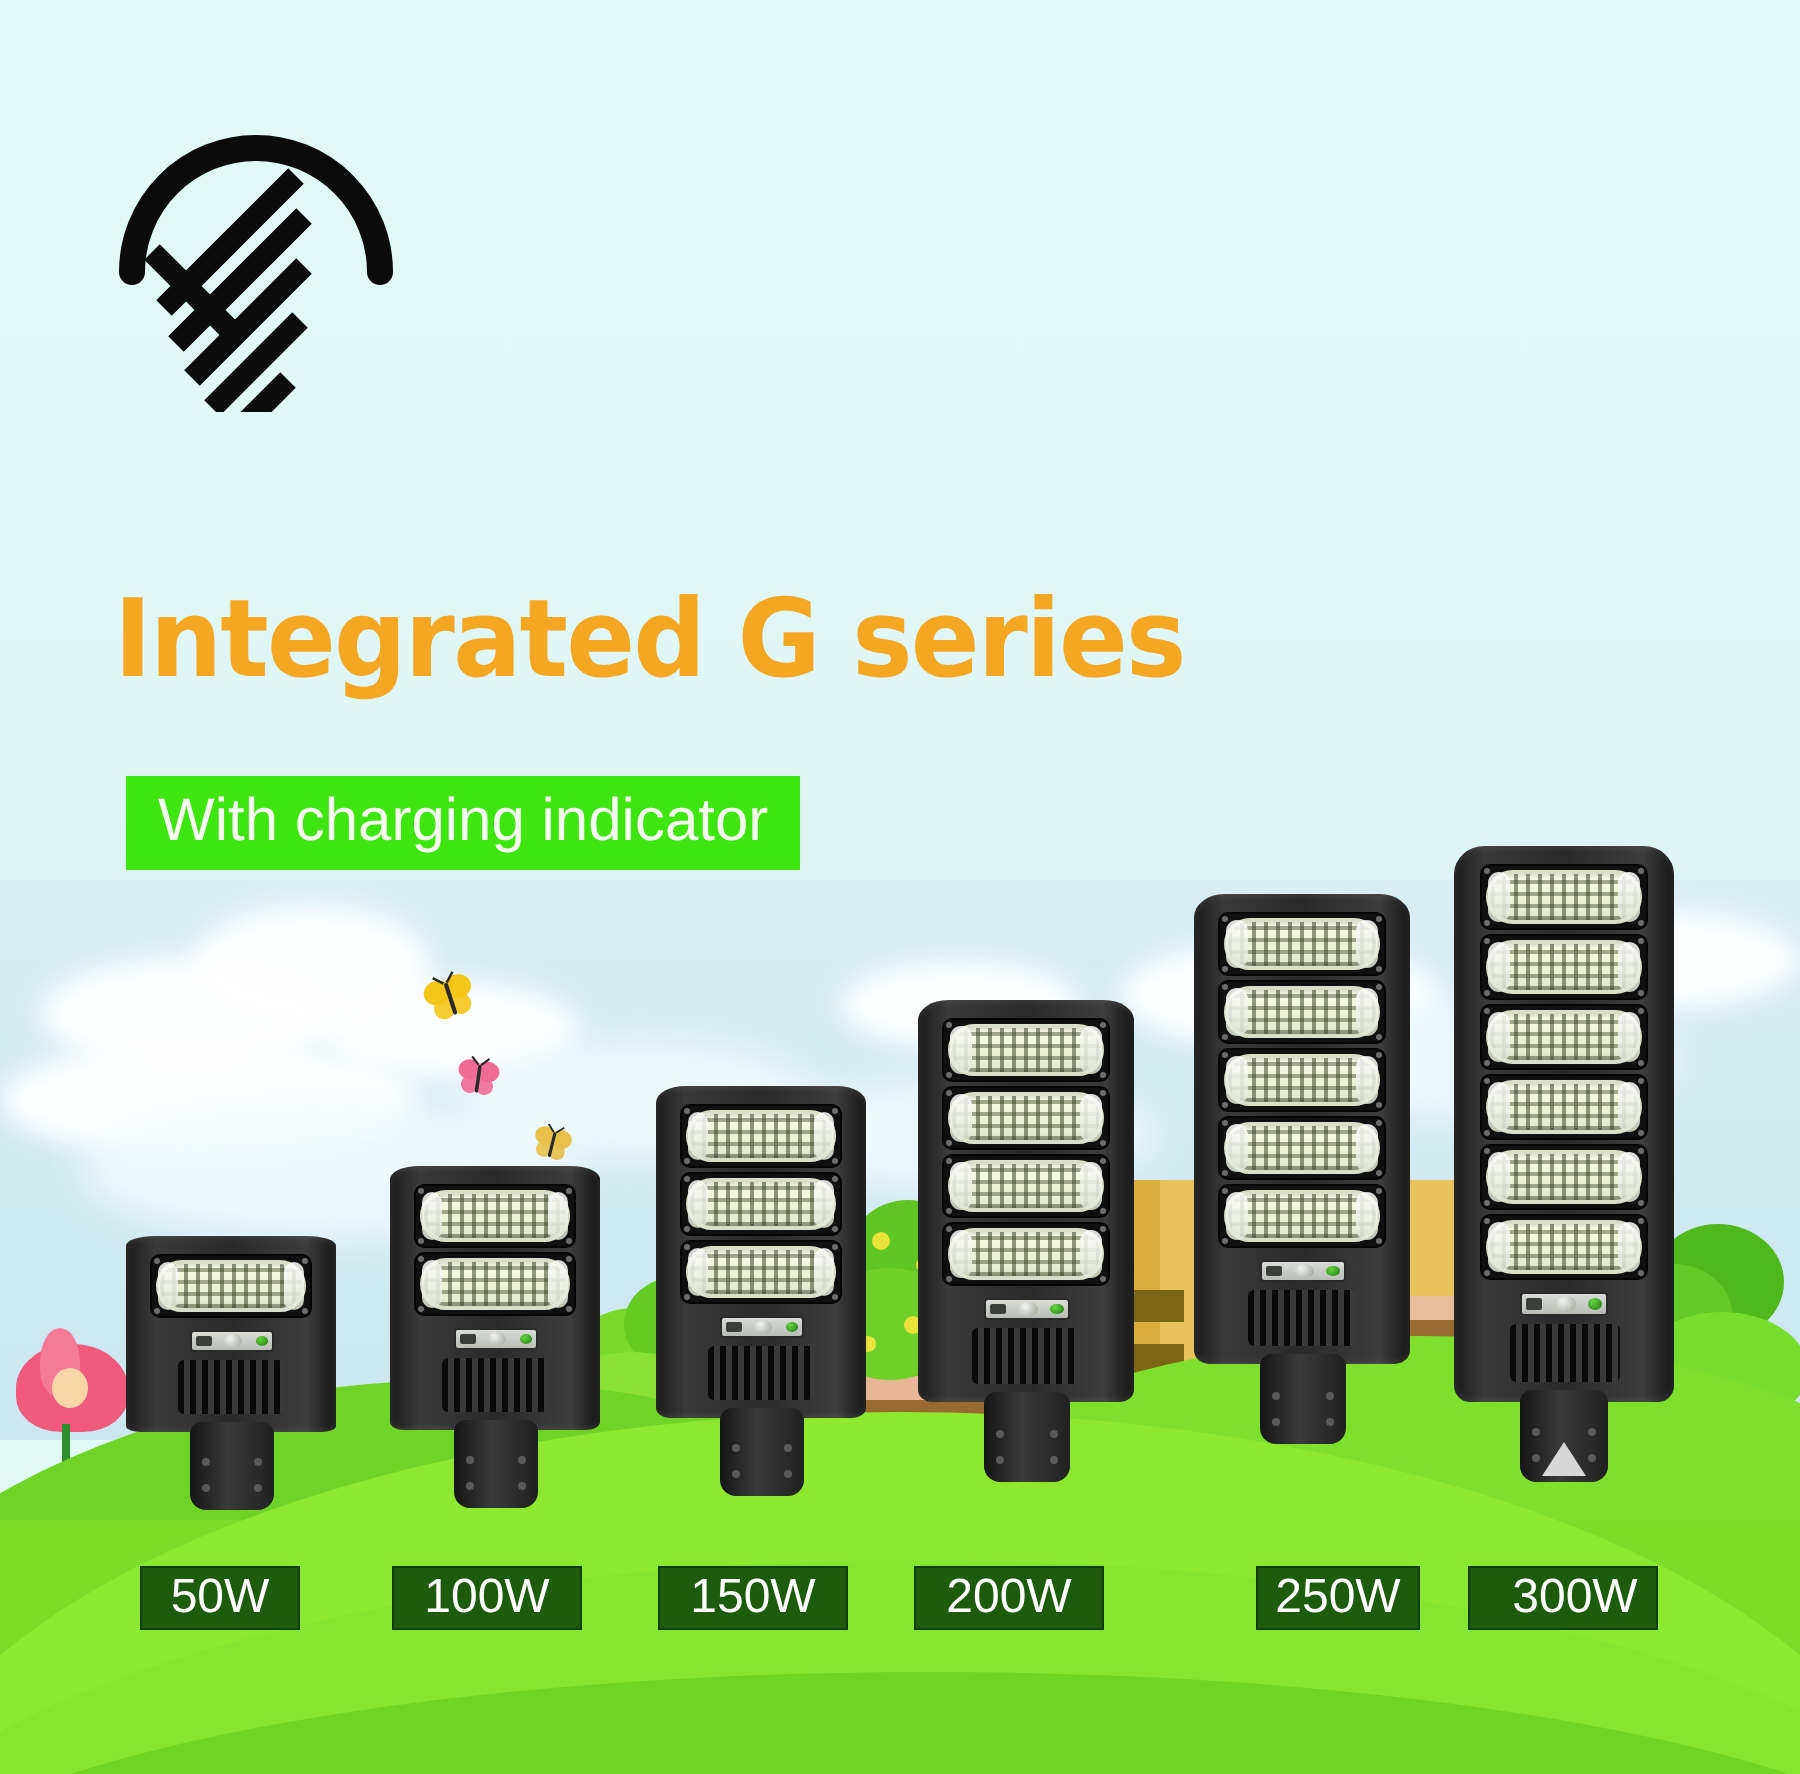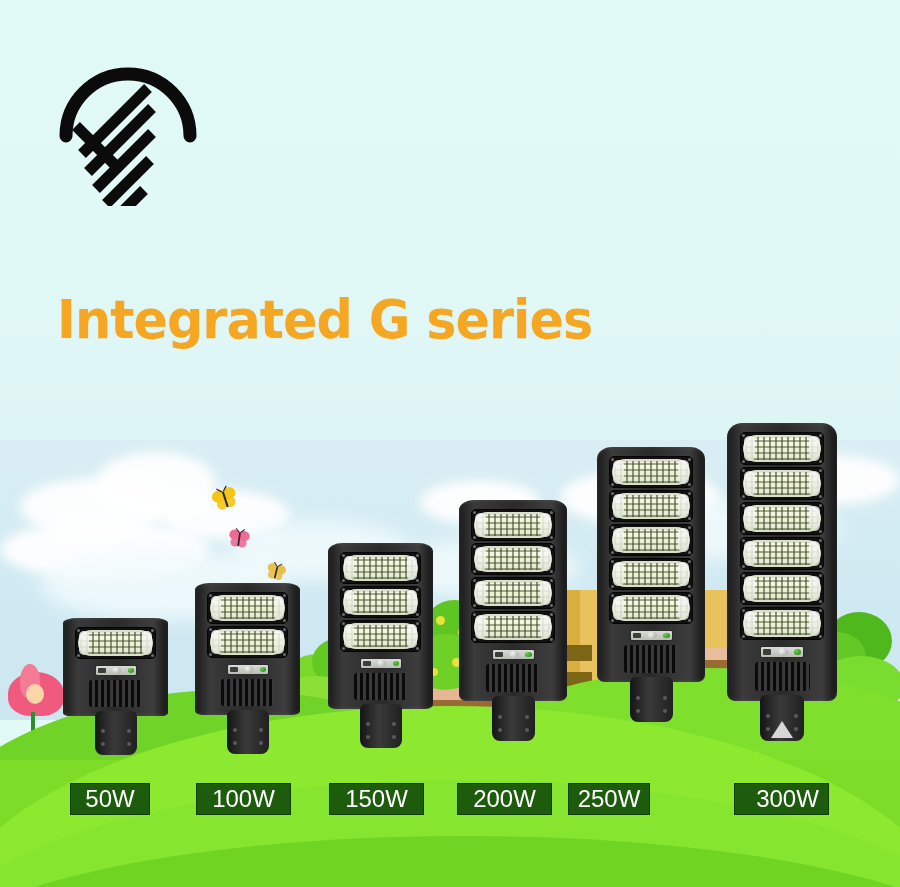--- a/index.html
+++ b/index.html
@@ -268,20 +268,23 @@
         <line x1="70" y1="190" x2="96" y2="164"></line>
       </g>
       <g stroke="#0b0b0b" stroke-width="9" stroke-linecap="butt">
         <line x1="76" y1="199" x2="92" y2="183"></line>
       </g>
       <rect x="86" y="196" width="10" height="10" fill="#0b0b0b" transform="rotate(45 91 201)"></rect>
     </svg>
   </div>
 
   <div class="headline">Integrated G series</div>
+  <div class="banner">
+    <span>With charging indicator</span>
+  </div>
 
   <div id="lamps">
       <div class="lamp" style="left: 63px; top: 618px; width: 105px; height: 142px; z-index: 10;">
         <div class="lamp-body" style="height: 98px;"></div>
         <div class="panel-stack" style="left: 12px; top: 9px; width: 81px;">
           <div class="led-panel" style="height: 32px;">
             <div class="led-lens"></div>
       <div class="screw" style="left:1px;top:1px;"></div>
       <div class="screw" style="right:1px;top:1px;"></div>
       <div class="screw" style="left:1px;bottom:1px;"></div>
@@ -534,21 +537,21 @@
       </div>
       <div class="tag" style="left: 196px; top: 783px; width: 95px; z-index: 40;">
         <span>100W</span>
       </div>
       <div class="tag" style="left: 329px; top: 783px; width: 95px; z-index: 40;">
         <span>150W</span>
       </div>
       <div class="tag" style="left: 457px; top: 783px; width: 95px; z-index: 40;">
         <span>200W</span>
       </div>
-      <div class="tag" style="left: 568px; top: 783px; width: 82px; z-index: 40;">
+      <div class="tag" style="left: 628px; top: 783px; width: 82px; z-index: 40;">
         <span>250W</span>
       </div>
       <div class="tag" style="left: 734px; top: 783px; width: 95px; z-index: 40; padding-left: 12px;">
         <span>300W</span>
       </div>
     </div>
 
 </div>
 
 </body></html>

